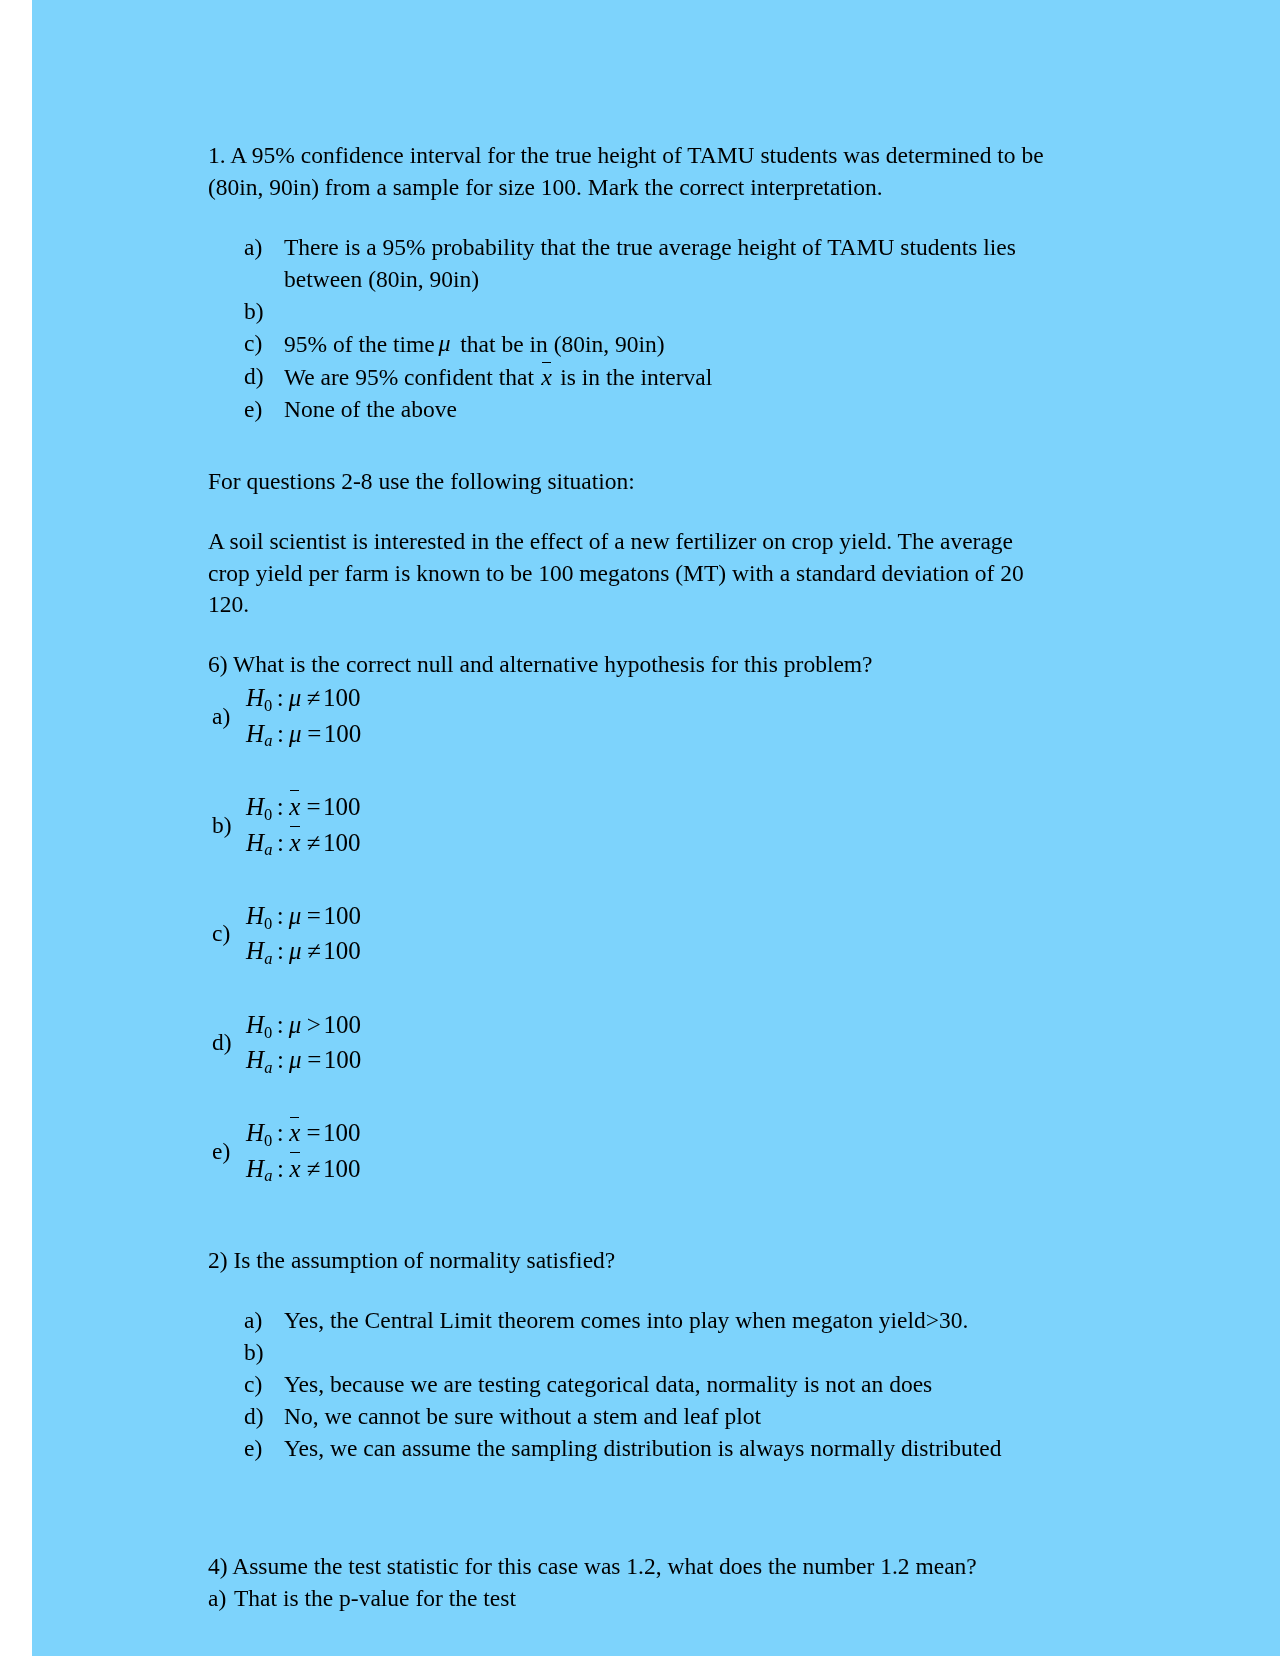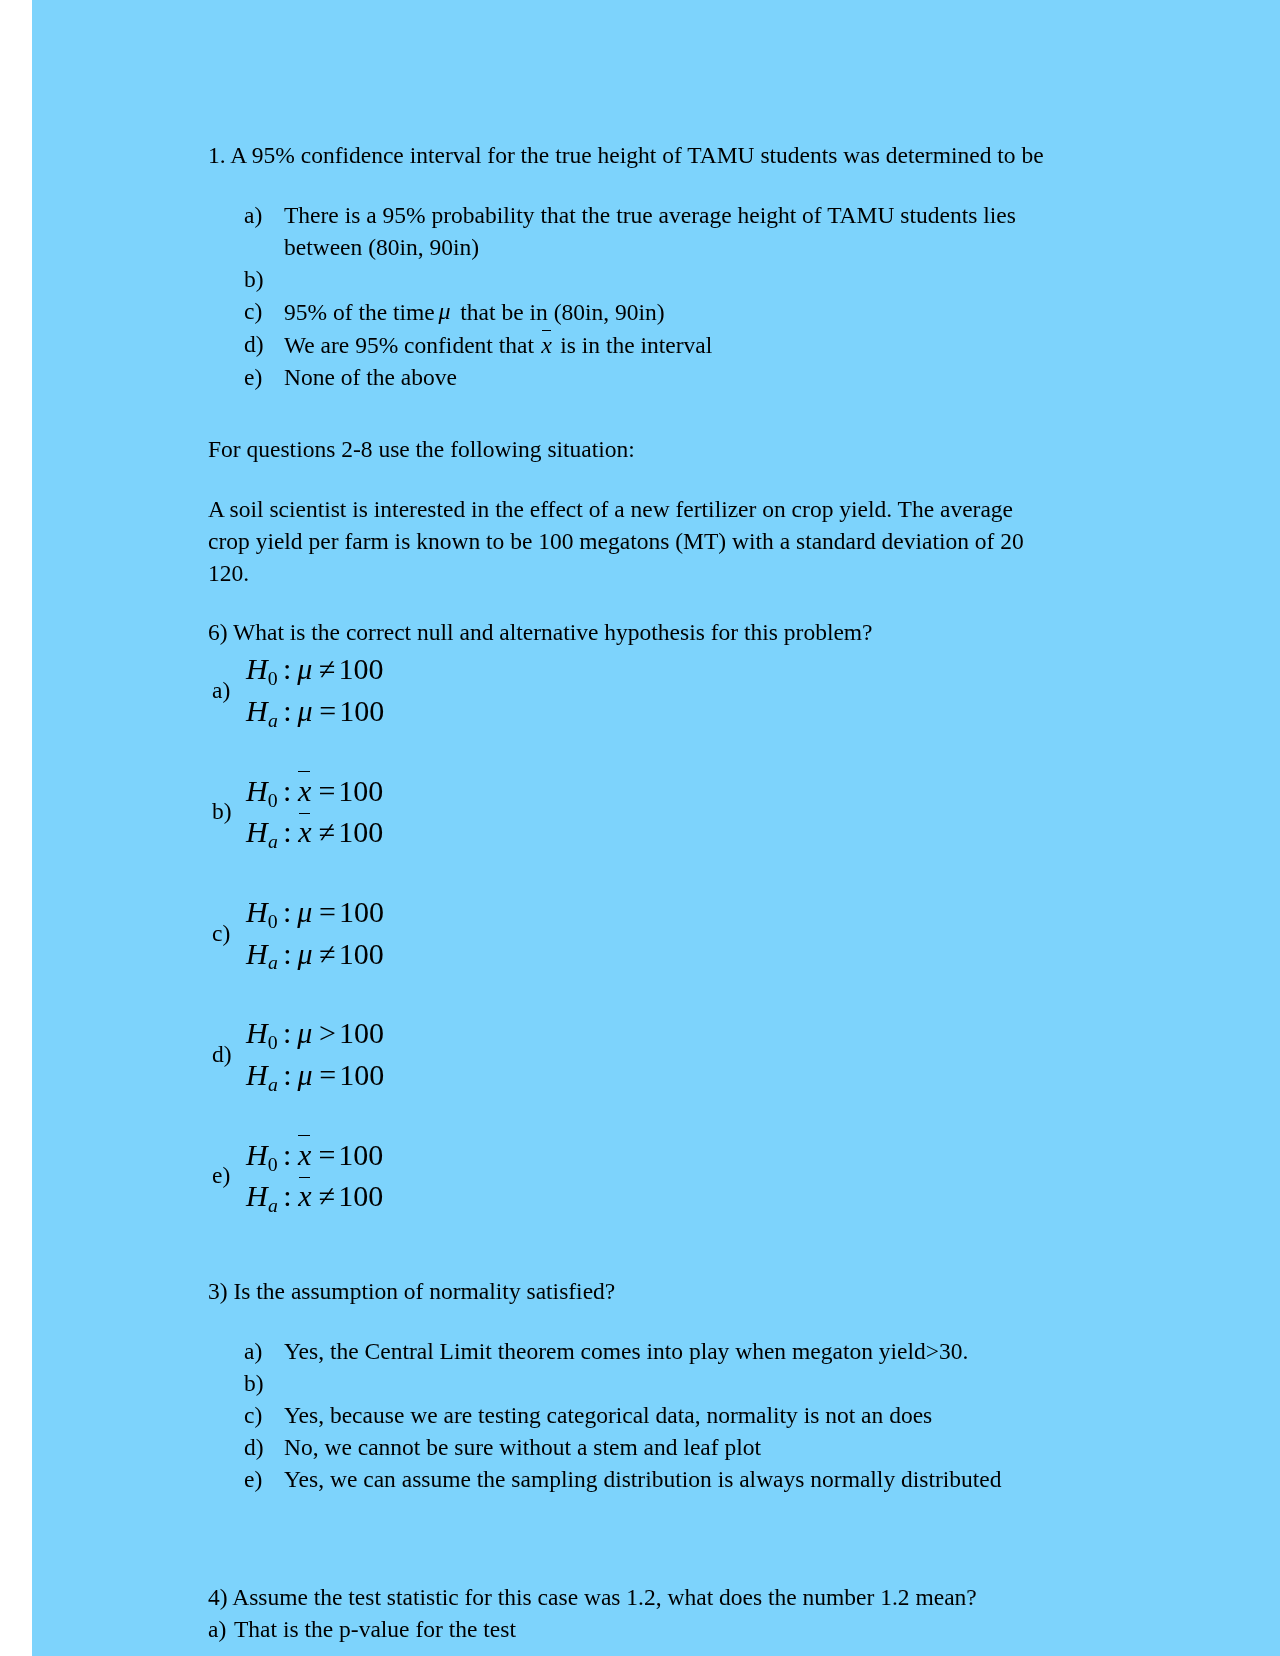--- a/index.html
+++ b/index.html
@@ -75,21 +75,21 @@
     flex: 0 0 auto;
     width: 34px;
     padding-left: 4px;
     font-size: 23.5px;
   }
   .eq-lines {
     flex: 0 0 auto;
   }
   .eq-line {
     font-family: "Liberation Serif", "DejaVu Serif", serif;
-    font-size: 30px;
+    font-size: 25px;
     line-height: 1.32;
     white-space: nowrap;
   }
   .mi {
     font-style: italic;
     font-family: "Liberation Serif", "DejaVu Serif", serif;
   }
   .msub {
     font-style: italic;
     font-size: 0.66em;
@@ -149,20 +149,21 @@
   .eq-gap { height: 38px; }
 </style>
 </head>
 <body>
 
 <div class="page">
   <div class="doc-body">
 
     <div>
       <p class="para">1. A 95% confidence interval for the true height of TAMU students was determined to be</p>
+      <p class="para">(80in, 90in) from a sample for size 100. Mark the correct interpretation.</p>
 
       <div class="gap-md"></div>
 
       <ul class="opt-list">
         <li class="opt-item">
           <span class="opt-marker">a)</span>
           <span class="opt-text">There is a 95% probability that the true average height of TAMU students lies between (80in, 90in)</span>
         </li>
         <li class="opt-item">
           <span class="opt-marker">b)</span>
@@ -244,21 +245,21 @@
         <span class="eq-lines">
           <div class="eq-line"><span class="mi">H</span><span class="msub-num">0</span><span class="mcolon">:</span><span class="mbar">x</span><span class="mrel">=</span><span class="mnum">100</span></div>
           <div class="eq-line"><span class="mi">H</span><span class="msub">a</span><span class="mcolon">:</span><span class="mbar">x</span><span class="mrel">≠</span><span class="mnum">100</span></div>
         </span>
       </div>
     </div>
 
     <div class="gap-xl"></div>
 
     <div>
-      <p class="para">3) Is the assumption of normality satisfied?</p>
+      <p class="para">2) Is the assumption of normality satisfied?</p>
 
       <div class="gap-md"></div>
 
       <ul class="opt-list">
         <li class="opt-item">
           <span class="opt-marker">a)</span>
           <span class="opt-text">Yes, the Central Limit theorem comes into play when megaton yield&gt;30.</span>
         </li>
         <li class="opt-item">
           <span class="opt-marker">b)</span>

